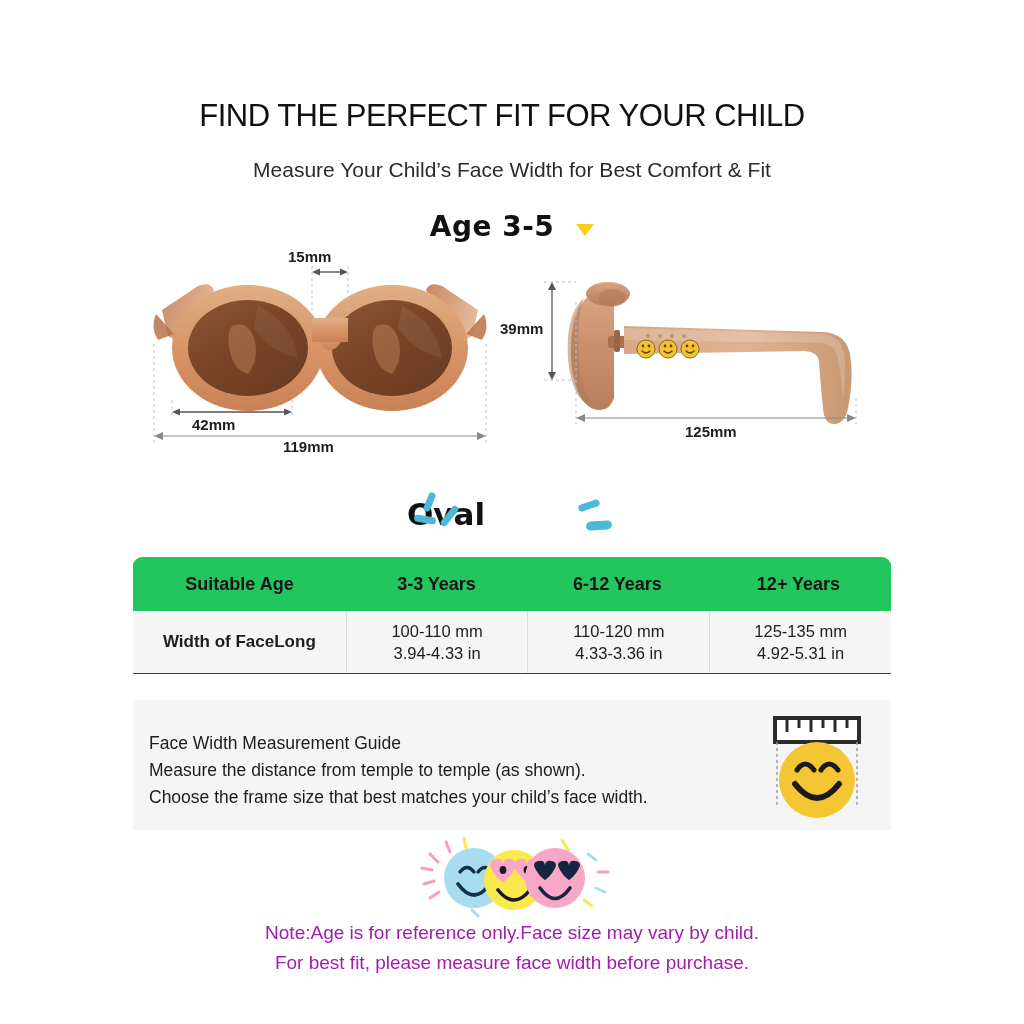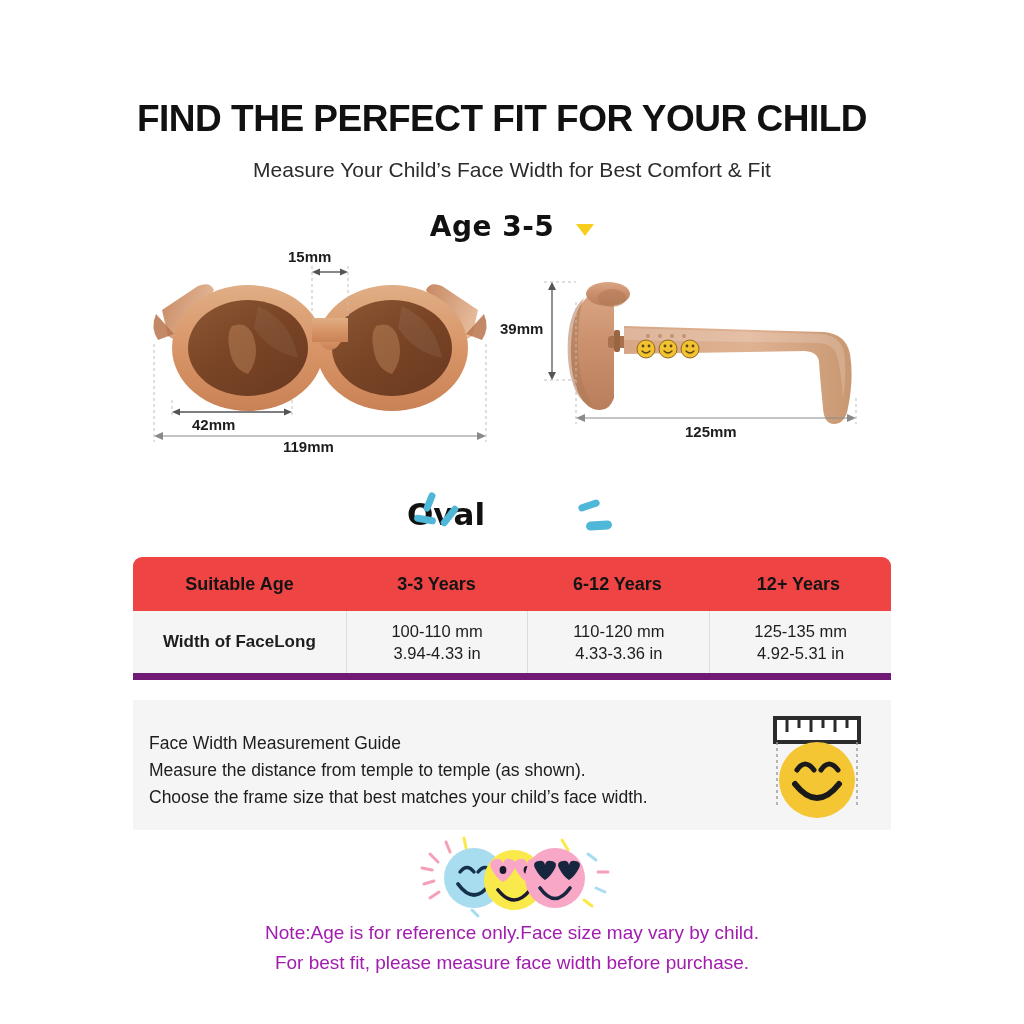--- a/index.html
+++ b/index.html
@@ -10,21 +10,21 @@
     color:#1a1a1a;
     overflow:hidden;
     position:relative;
   }
   .page{position:relative;width:1024px;height:1024px;}
 
   
   .title{
     position:absolute;top:98px;left:0;width:1004px;
     text-align:center;
-    font-size:37px;font-weight:bold;letter-spacing:-0.5px;
+    font-size:31px;font-weight:normal;letter-spacing:-0.5px;
     color:#111111;
     font-family:"Liberation Sans","DejaVu Sans",sans-serif;
   }
   .subtitle{
     position:absolute;top:158px;left:0;width:1024px;
     text-align:center;font-size:21px;color:#2b2b2b;font-weight:400;
   }
 
   
   .age-row{
@@ -66,29 +66,29 @@
   }
   .dash{position:absolute;background:#4FB8D8;border-radius:6px;}
 
   
   .table{
     position:absolute;left:133px;top:557px;width:758px;
     border-radius:9px 9px 0 0;
     overflow:hidden;
   }
   .thead{
-    display:flex;background:#ef4444;height:54px;
+    display:flex;background:#22c55e;height:54px;
   }
   .thead .cell{
     display:flex;align-items:center;justify-content:center;
     font-size:18px;font-weight:bold;color:#141414;
   }
   .tbody{
     display:flex;background:#F5F5F5;height:62px;
-    border-bottom:7px solid #701a75;
+    border-bottom:1px solid #701a75;
   }
   .tbody .cell{
     display:flex;flex-direction:column;align-items:center;justify-content:center;
     font-size:16.5px;color:#1d1d1d;line-height:1.35;
   }
   .tbody .cell.rowhead{
     font-weight:bold;font-size:17px;
   }
   .c0{width:213px;}
   .c1,.c2,.c3{width:181px;}

